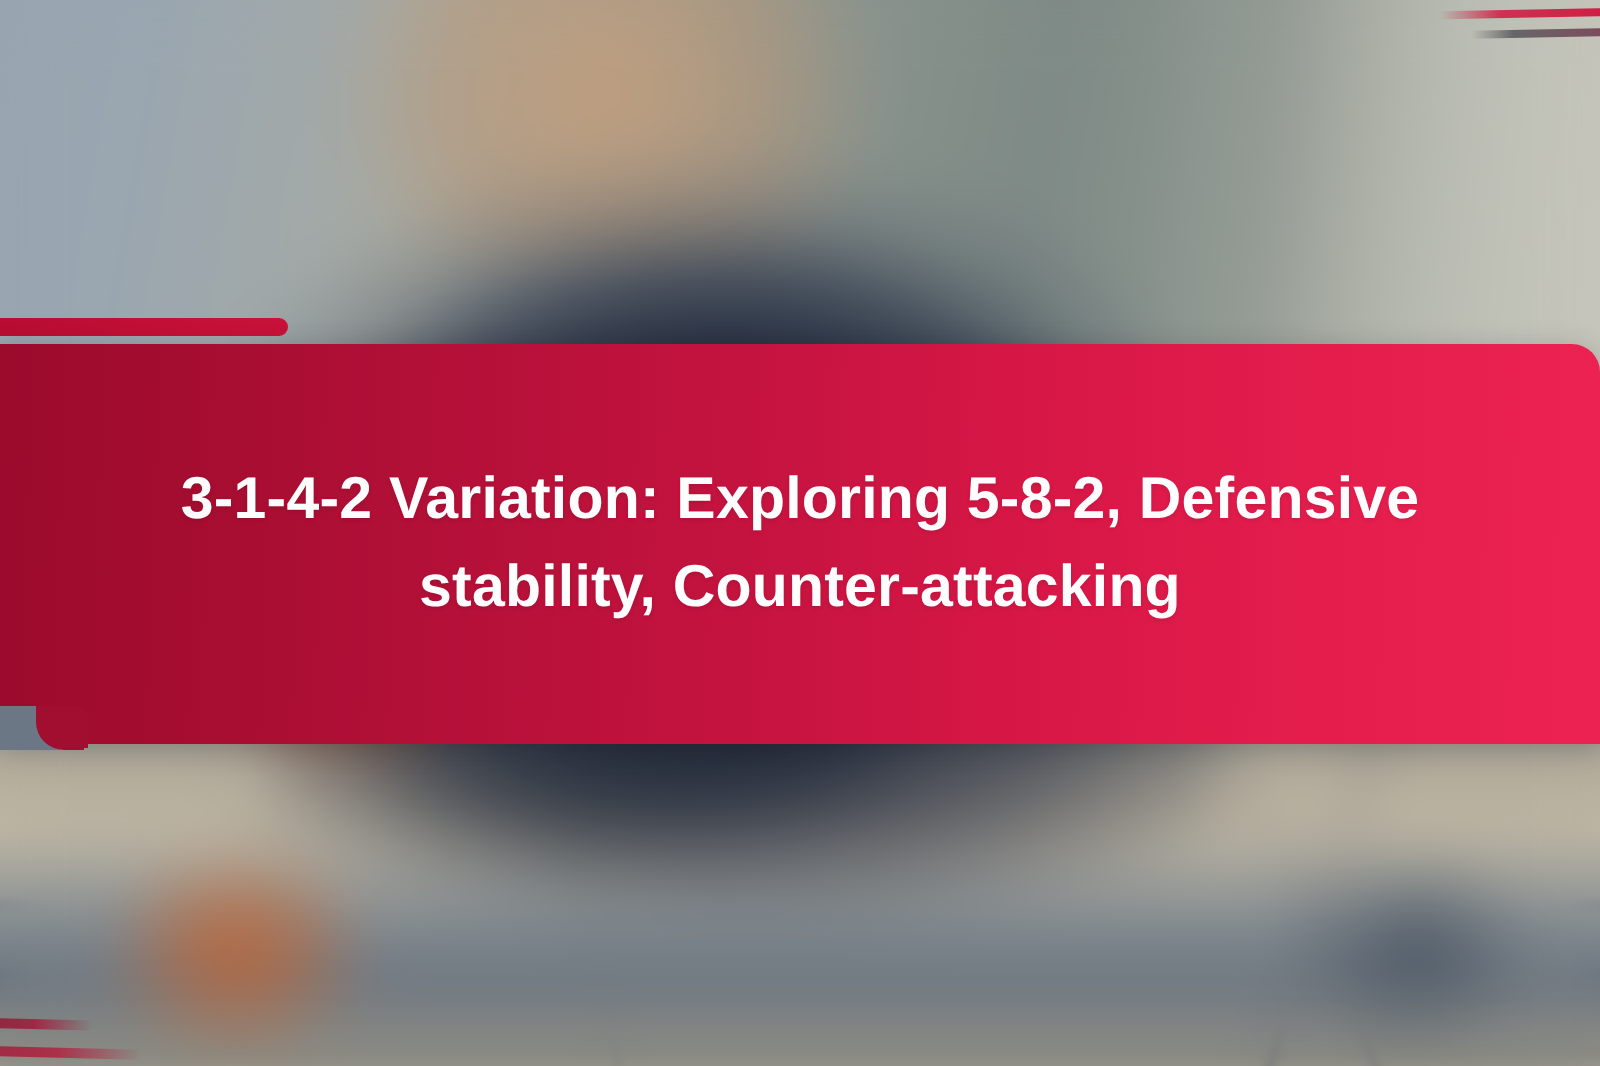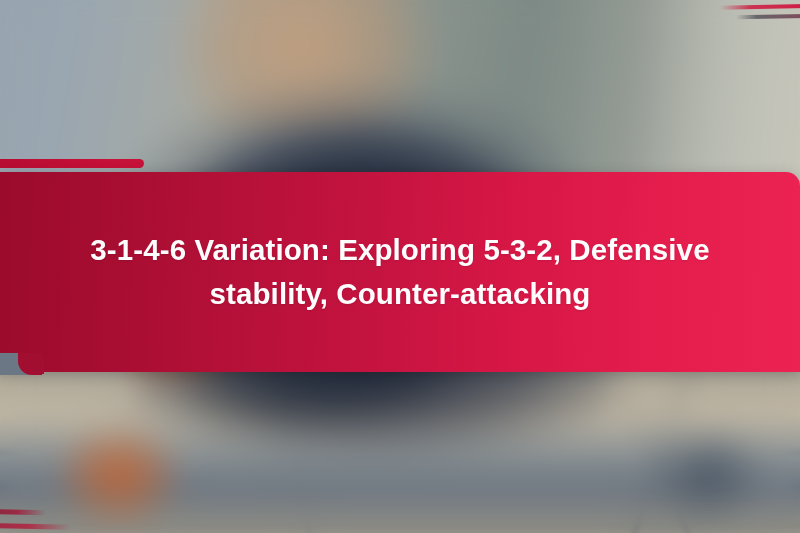--- a/index.html
+++ b/index.html
@@ -356,18 +356,18 @@
     <div class="photo-blur"></div>
   </div>
 
   <div class="accent-tr-1"></div>
   <div class="accent-tr-2"></div>
   <div class="accent-tl"></div>
   <div class="accent-bl-1"></div>
   <div class="accent-bl-2"></div>
 
   <div class="title-card">
-    <h1 class="title-text">3-1-4-6 Variation: Exploring 5-3-2, Defensive stability, Counter-attacking</h1>
+    <h1 class="title-text">3-1-4-2 Variation: Exploring 5-8-2, Defensive stability, Counter-attacking</h1>
   </div>
   <div class="card-bottom-round"></div>
   <div class="card-notch"></div>
 
 </div>
 
 </body></html>

